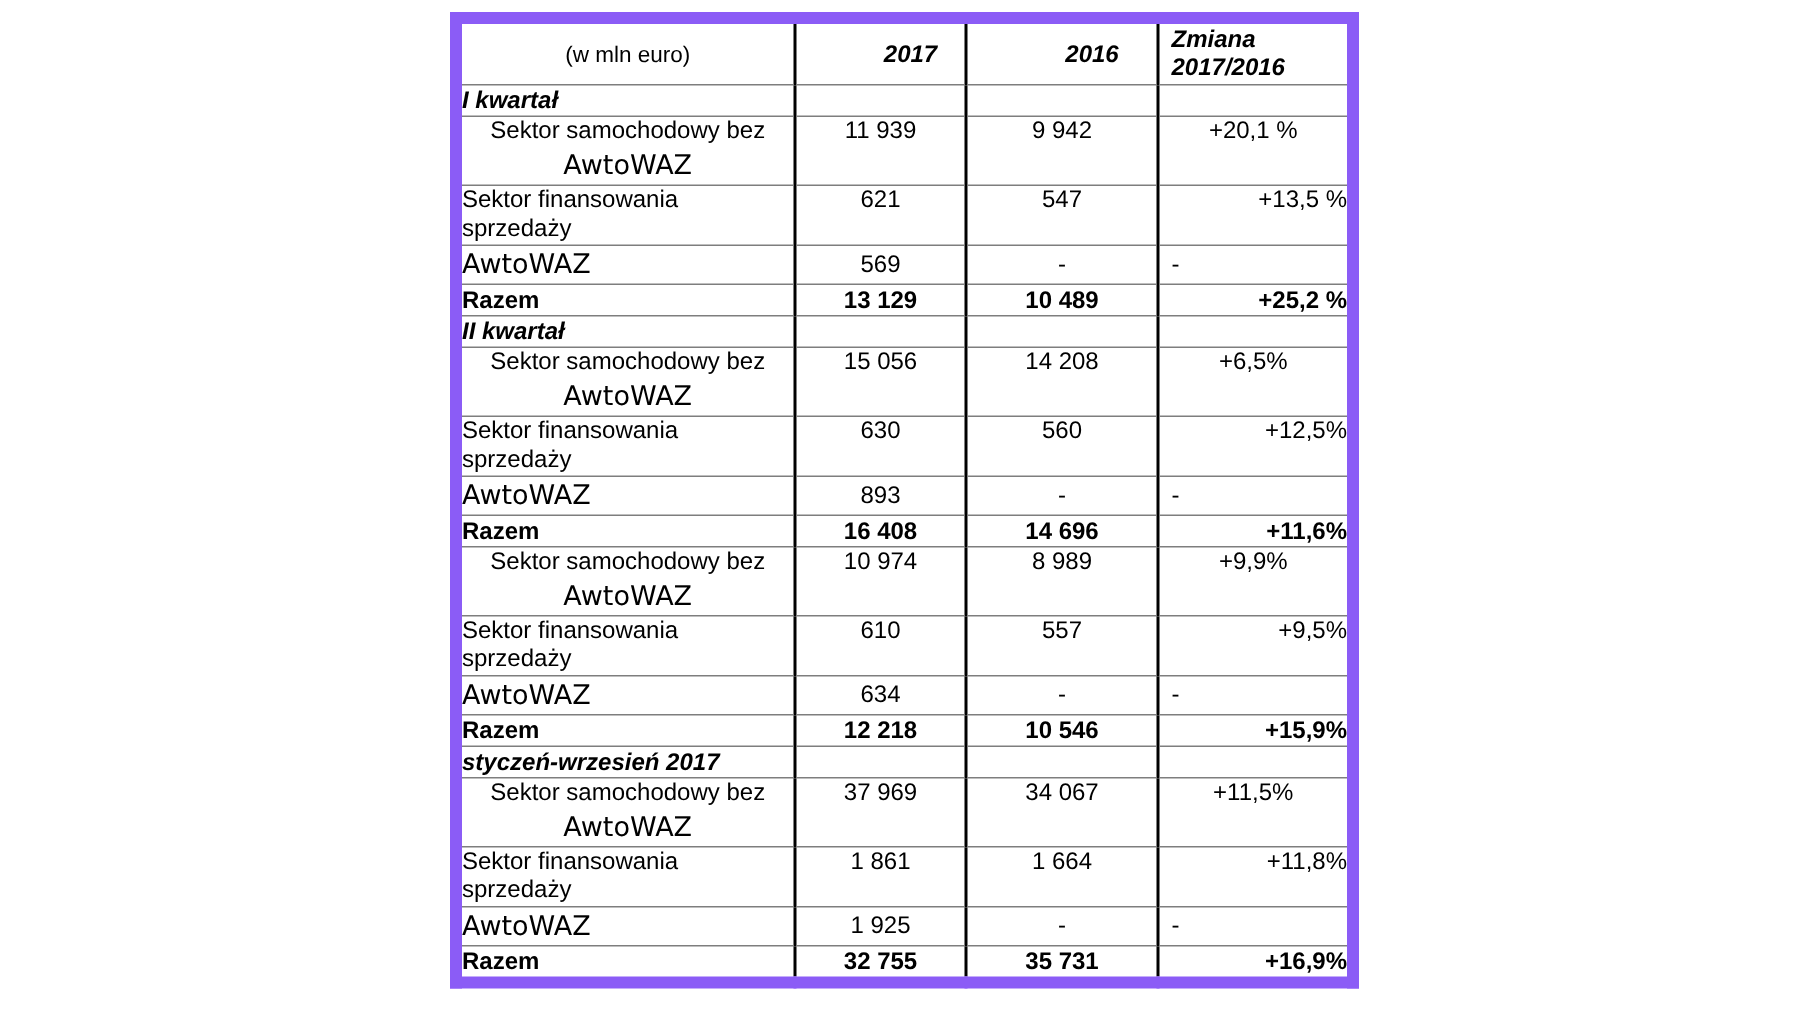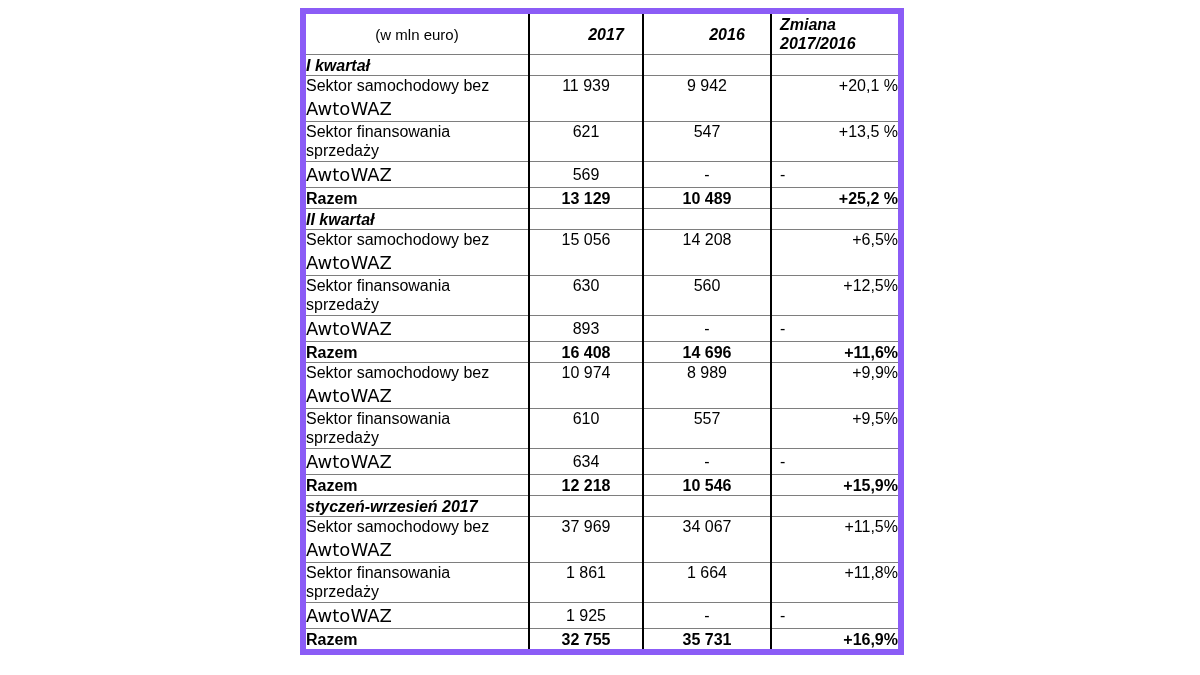--- a/index.html
+++ b/index.html
@@ -16,21 +16,21 @@
   }
   .table-wrap {
     position: absolute;
     left: 300px;
     top: 8px;
   }
   table.fin {
     border-collapse: collapse;
     table-layout: fixed;
     width: 598px;
-    border: 6px solid #8b5cf6;
+    border: 8px solid #8b5cf6;
   }
   table.fin td {
     border-top: 1px solid #7e7e7e;
     border-bottom: 1px solid #7e7e7e;
     border-left: 2px solid #000000;
     border-right: 2px solid #000000;
     padding: 0;
     font-size: 16px;
     line-height: 19px;
     overflow: hidden;
@@ -45,21 +45,21 @@
   .r-head td { height: 40px; vertical-align: middle; border-bottom: 2px solid #000000; }
   .r-head .h-unit { text-align: center; font-size: 15px; }
   .r-head .h-year { text-align: center; font-weight: bold; font-style: italic; padding-left: 40px; }
   .r-head .h-chg  { text-align: left; padding-left: 8px; font-weight: bold; font-style: italic; line-height: 19px; }
   .r-head .h-chg span { display: block; }
 
   
   .r-sec td { height: 20px; vertical-align: middle; font-weight: bold; font-style: italic; }
 
   
-  .r-big2 td { height: 45px; vertical-align: top; padding-top: 2px; }
+  .r-big2 td { height: 45px; vertical-align: top; padding-top: 2px; text-align: center; }
   .r-big2 .l1 { display: block; }
   .r-big2 .l2 { display: block; font-family: "DejaVu Sans", sans-serif; font-size: 18px; line-height: 25px; margin-top: 1px; }
 
   
   .r-two td { height: 39px; vertical-align: top; padding-top: 2px; }
   .r-two .l1, .r-two .l2 { display: block; }
 
   
   .r-one td { height: 25px; vertical-align: middle; }
   .r-one .c-lbl { font-family: "DejaVu Sans", sans-serif; font-size: 18px; }

